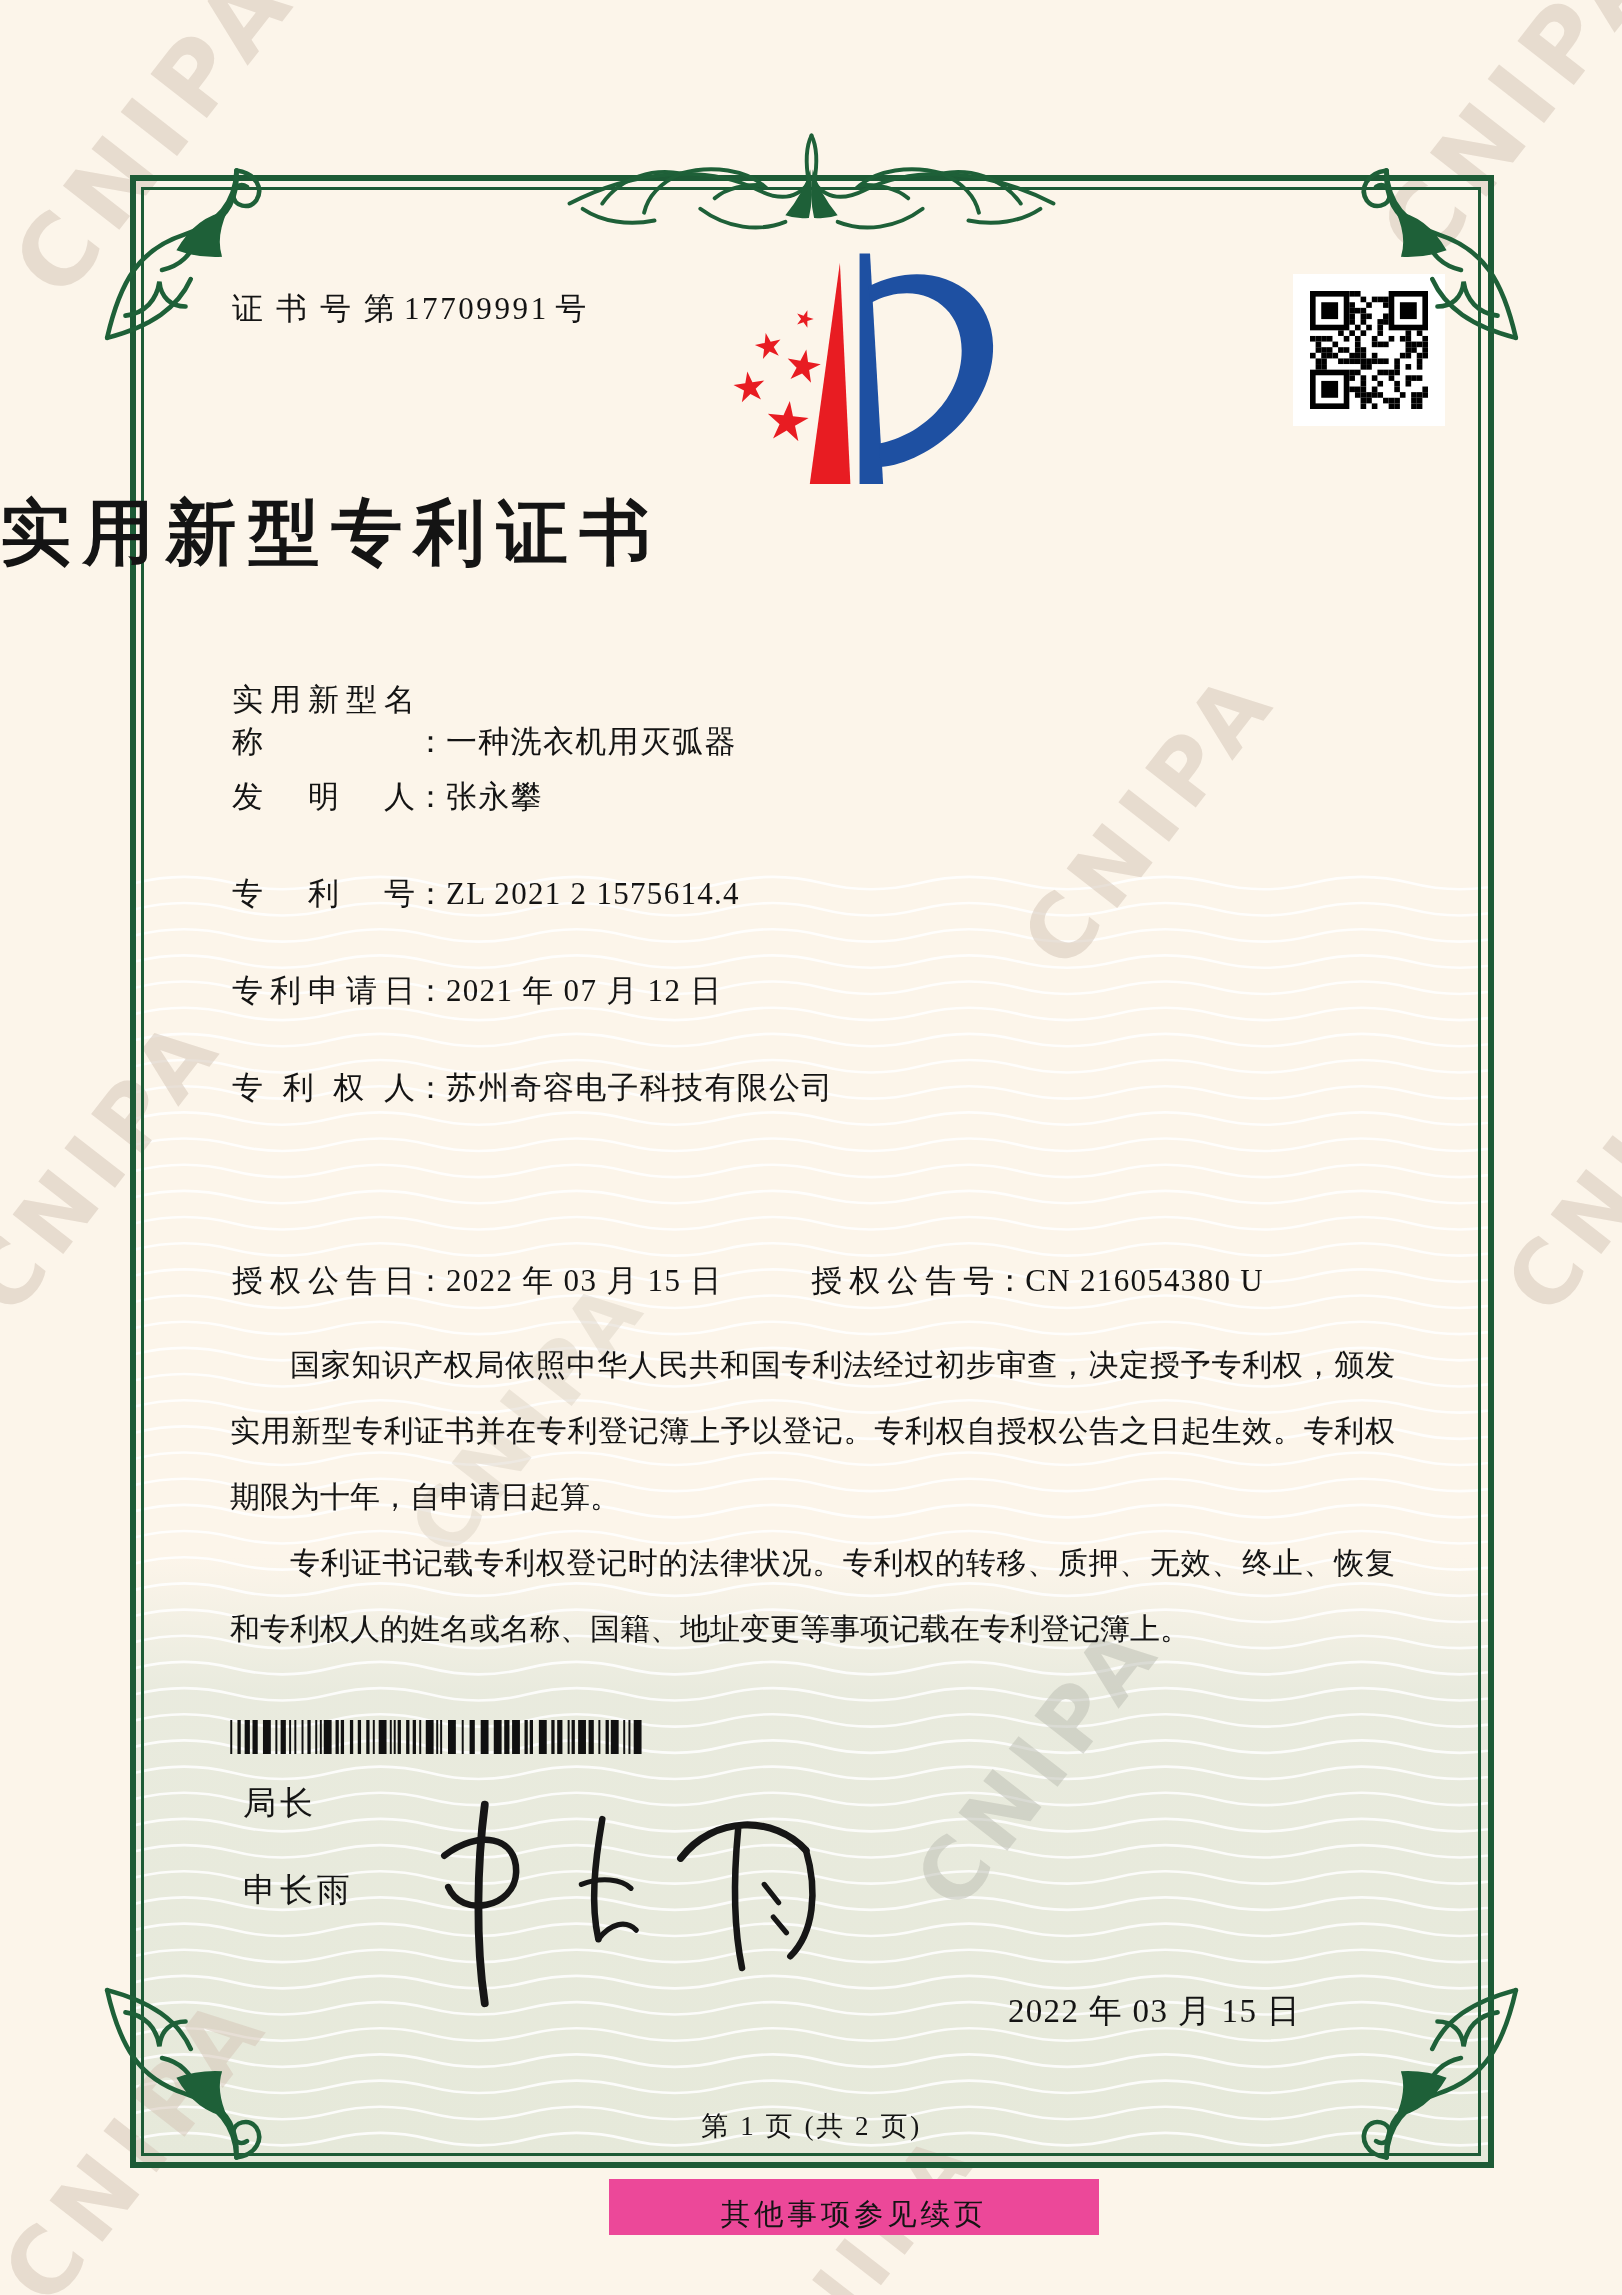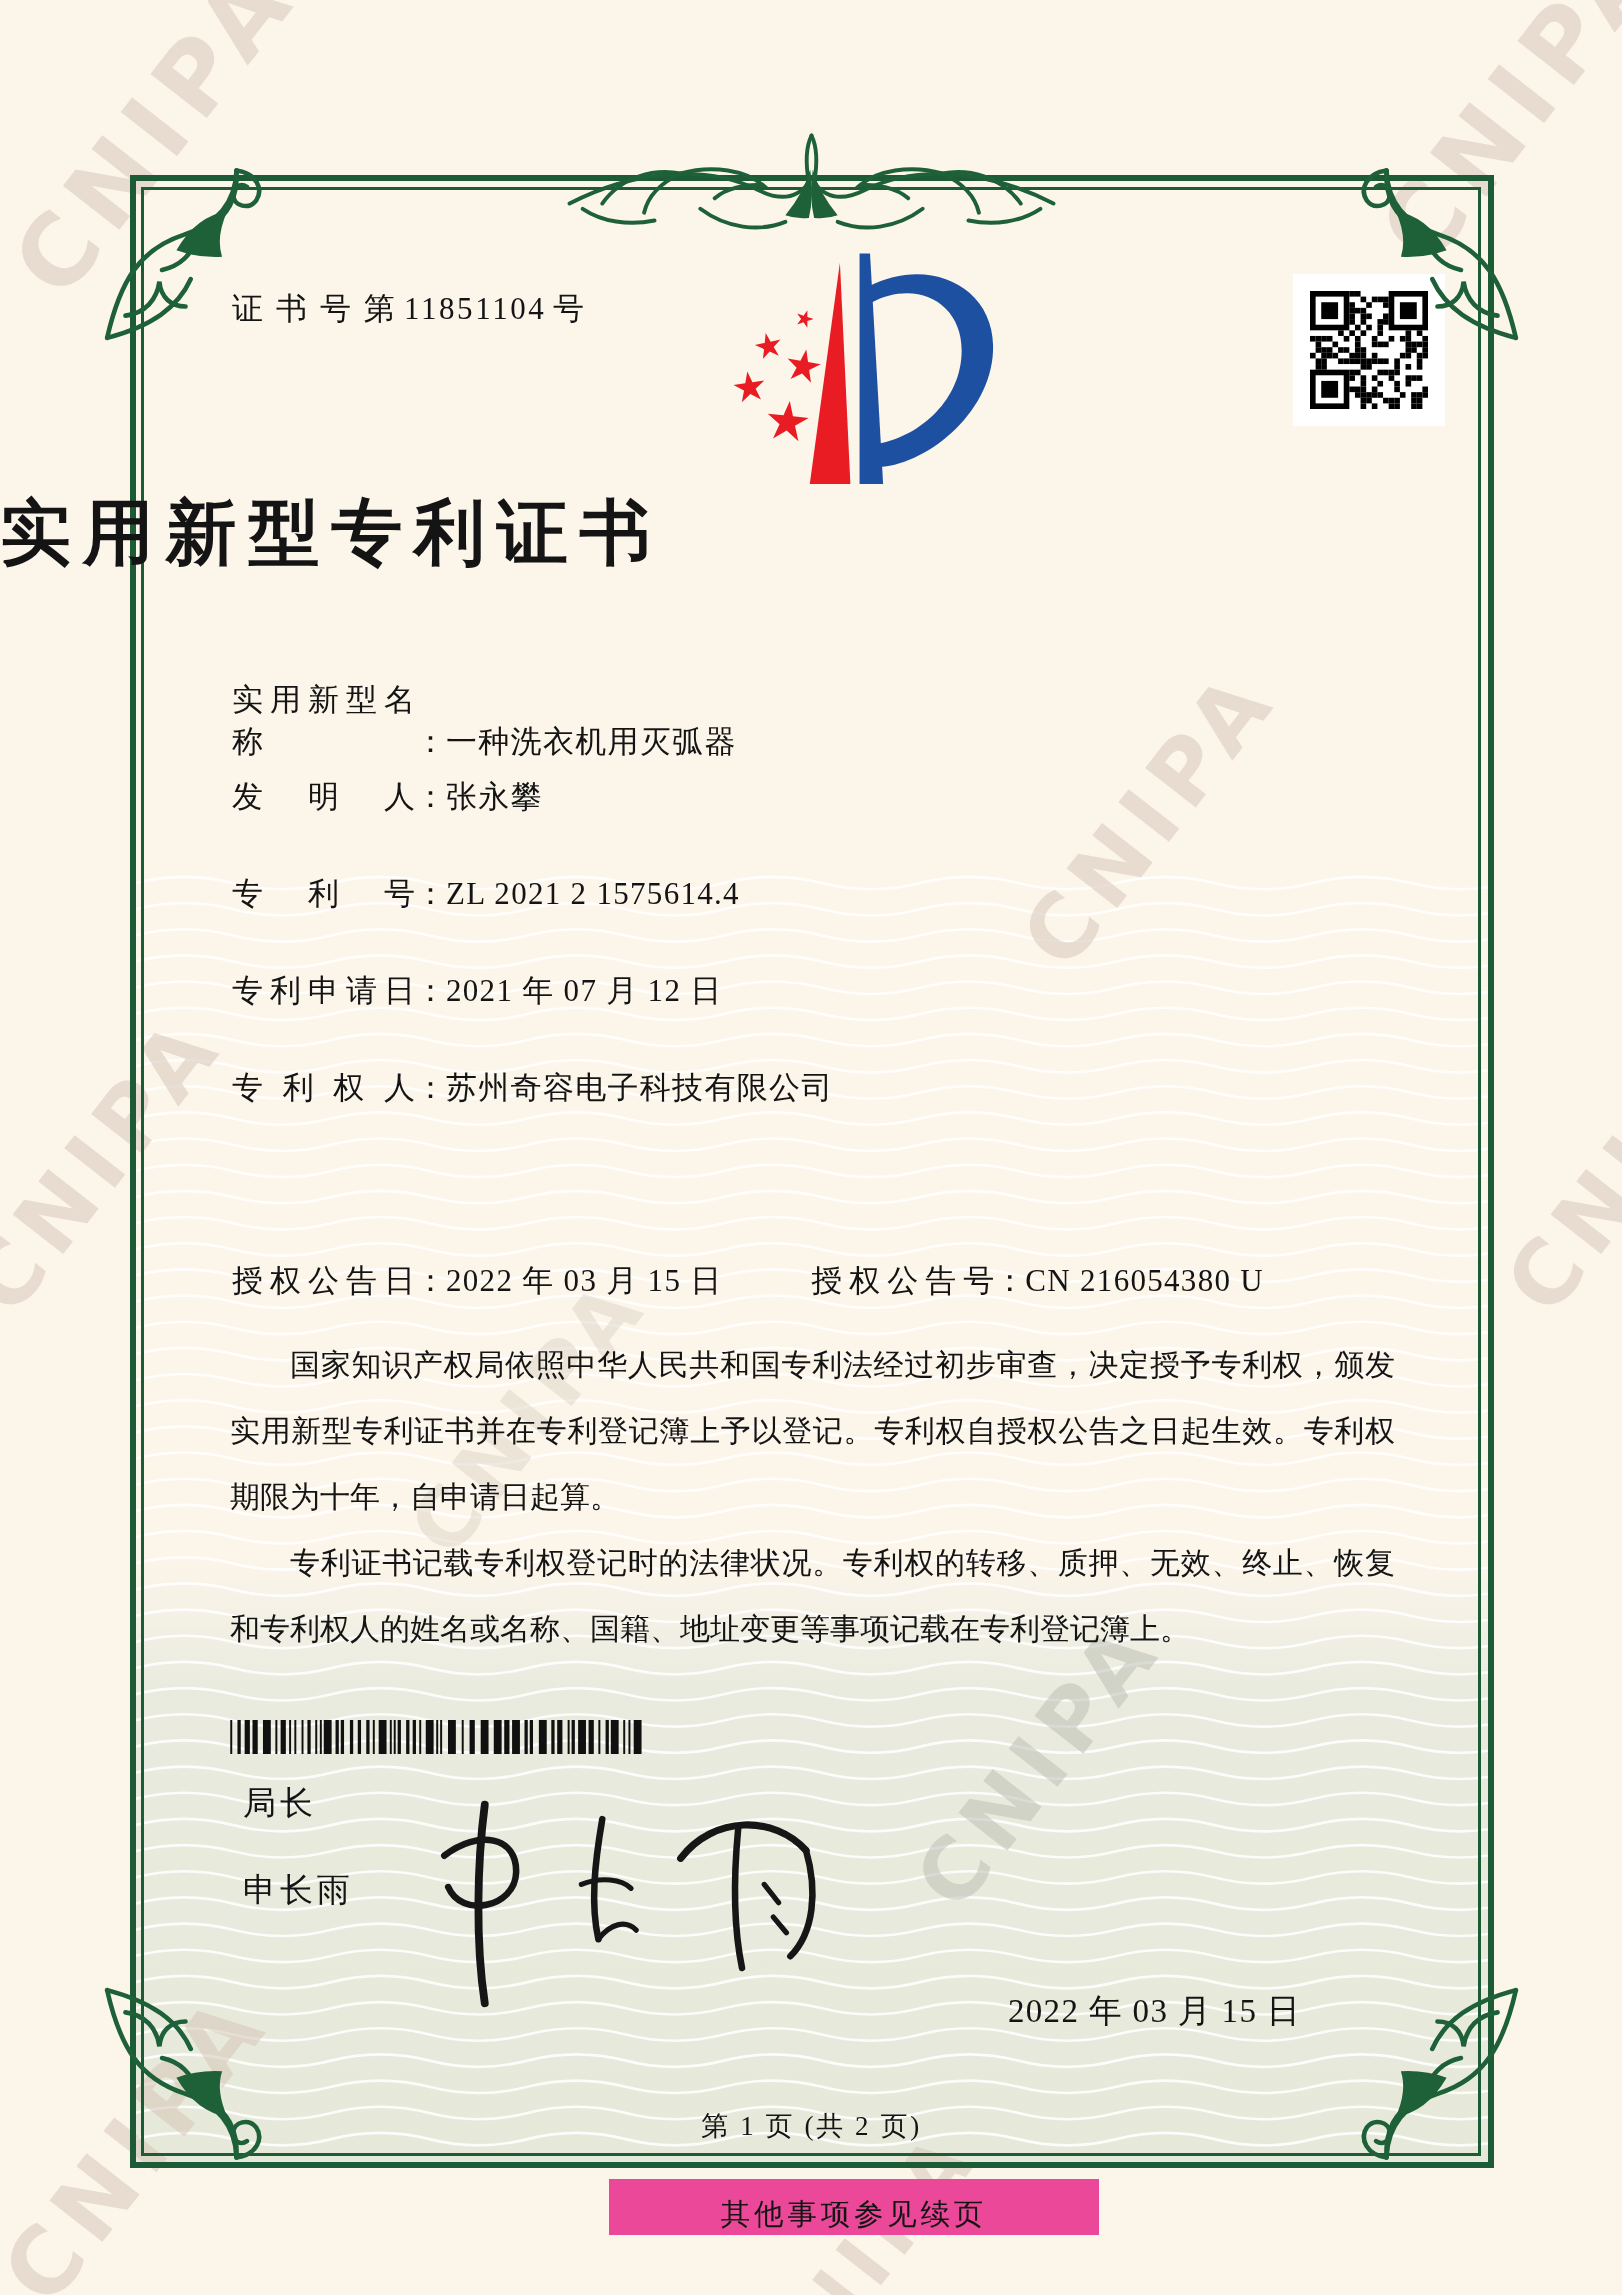--- a/index.html
+++ b/index.html
@@ -152,21 +152,21 @@
       <path d="M580,66 C530,52 480,62 454,84 C480,82 510,88 528,104"></path>
       <path d="M730,120 C700,140 660,146 620,138"></path>
       <path d="M550,120 C510,150 460,156 420,140"></path>
       <path d="M384,80 C390,46 388,24 380,8"></path>
     </g>
     <path d="M340,130 Q368,96 378,60 Q384,100 376,134 Q356,136 340,130 Z" fill="#1e6038"></path>
     <path d="M420,130 Q392,96 382,60 Q376,100 384,134 Q404,136 420,130 Z" fill="#1e6038"></path>
   </svg>
 
   <div class="cert-no">
-    <span>证 书 号 第</span><span class="num">11851104</span><span>号</span>
+    <span>证 书 号 第</span><span class="num">17709991</span><span>号</span>
   </div>
 
   <svg class="logo" viewBox="0 0 452 388">
     <g fill="#e81c22">
       <g transform="translate(152,110) rotate(18) scale(14)">
           <polygon points="0,-1 0.22,-0.31 0.95,-0.31 0.36,0.12 0.59,0.81 0,0.38 -0.59,0.81 -0.36,0.12 -0.95,-0.31 -0.22,-0.31"></polygon>
         </g>
       <g transform="translate(97,152) rotate(-12) scale(21)">
           <polygon points="0,-1 0.22,-0.31 0.95,-0.31 0.36,0.12 0.59,0.81 0,0.38 -0.59,0.81 -0.36,0.12 -0.95,-0.31 -0.22,-0.31"></polygon>
         </g>

